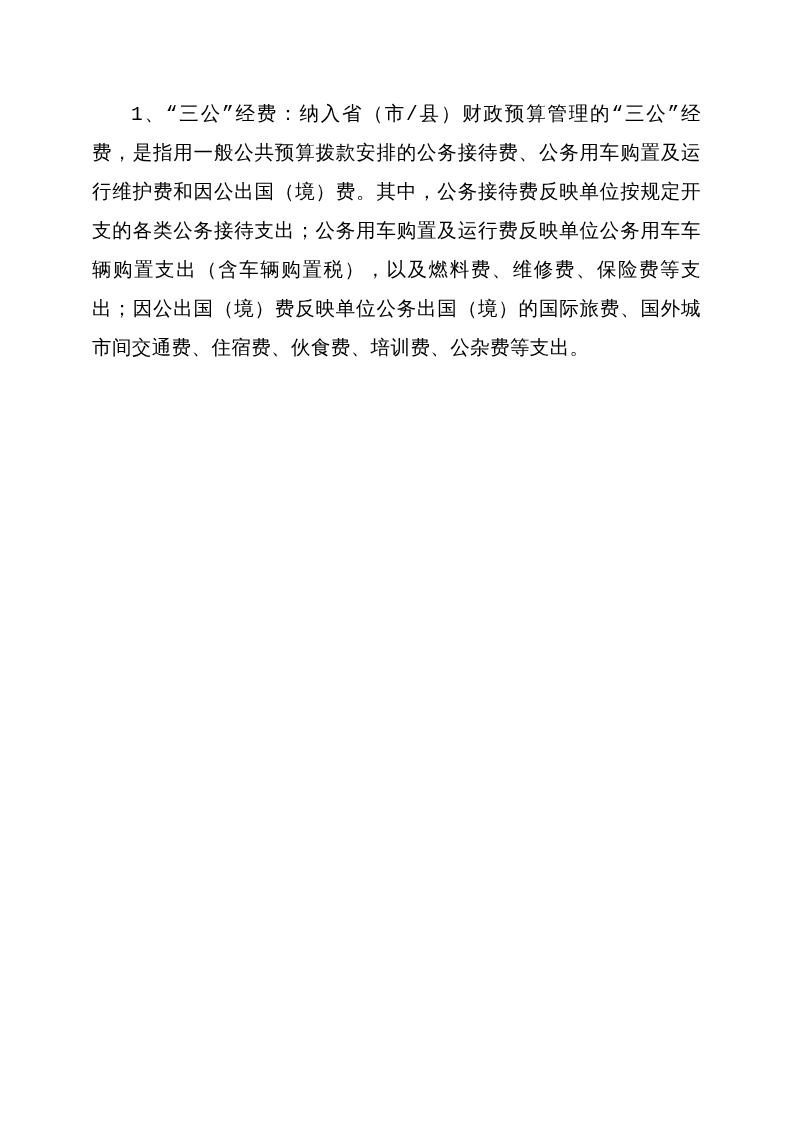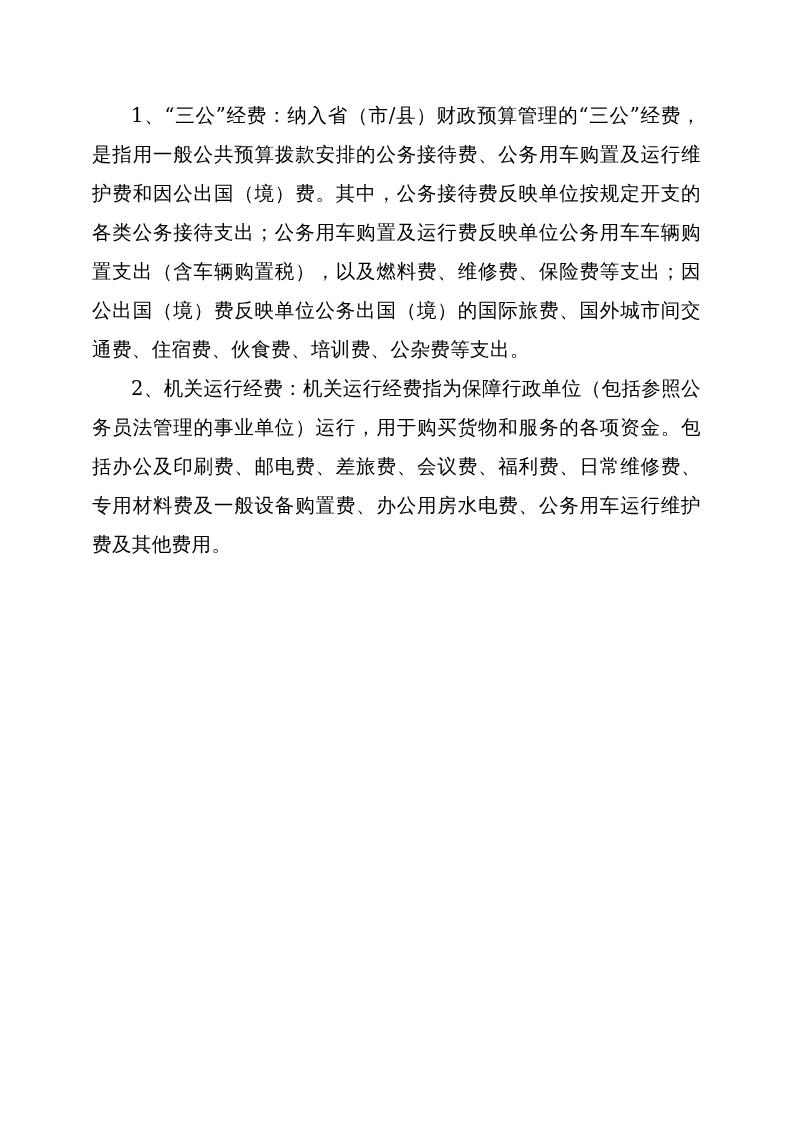--- a/index.html
+++ b/index.html
@@ -13,20 +13,21 @@
     font-family: "DejaVu Serif", "Liberation Serif", serif;
     color: #000000;
   }
   .page {
     position: relative;
     width: 793px;
     height: 1122px;
     box-sizing: border-box;
     padding: 96px 92px 80px 92px;
     background: #ffffff;
+    font-family: Liberation Mono, monospace;
   }
   .doc-body {
     font-size: 19.5px;
     line-height: 39px;
     text-align: justify;
     text-justify: inter-ideograph;
     letter-spacing: 0.4px;
   }
   .para {
     margin: 0;
@@ -36,15 +37,14 @@
   .para + .para {
     margin-top: 0;
   }
 </style>
 </head>
 <body>
 
 <div class="page">
   <div class="doc-body">
     <p class="para">1、“三公”经费：纳入省（市/县）财政预算管理的“三公”经费，是指用一般公共预算拨款安排的公务接待费、公务用车购置及运行维护费和因公出国（境）费。其中，公务接待费反映单位按规定开支的各类公务接待支出；公务用车购置及运行费反映单位公务用车车辆购置支出（含车辆购置税），以及燃料费、维修费、保险费等支出；因公出国（境）费反映单位公务出国（境）的国际旅费、国外城市间交通费、住宿费、伙食费、培训费、公杂费等支出。</p>
-    <p class="para">2、机关运行经费：机关运行经费指为保障行政单位（包括参照公务员法管理的事业单位）运行，用于购买货物和服务的各项资金。包括办公及印刷费、邮电费、差旅费、会议费、福利费、日常维修费、专用材料费及一般设备购置费、办公用房水电费、公务用车运行维护费及其他费用。</p>
   </div>
 </div>
 
 </body></html>

